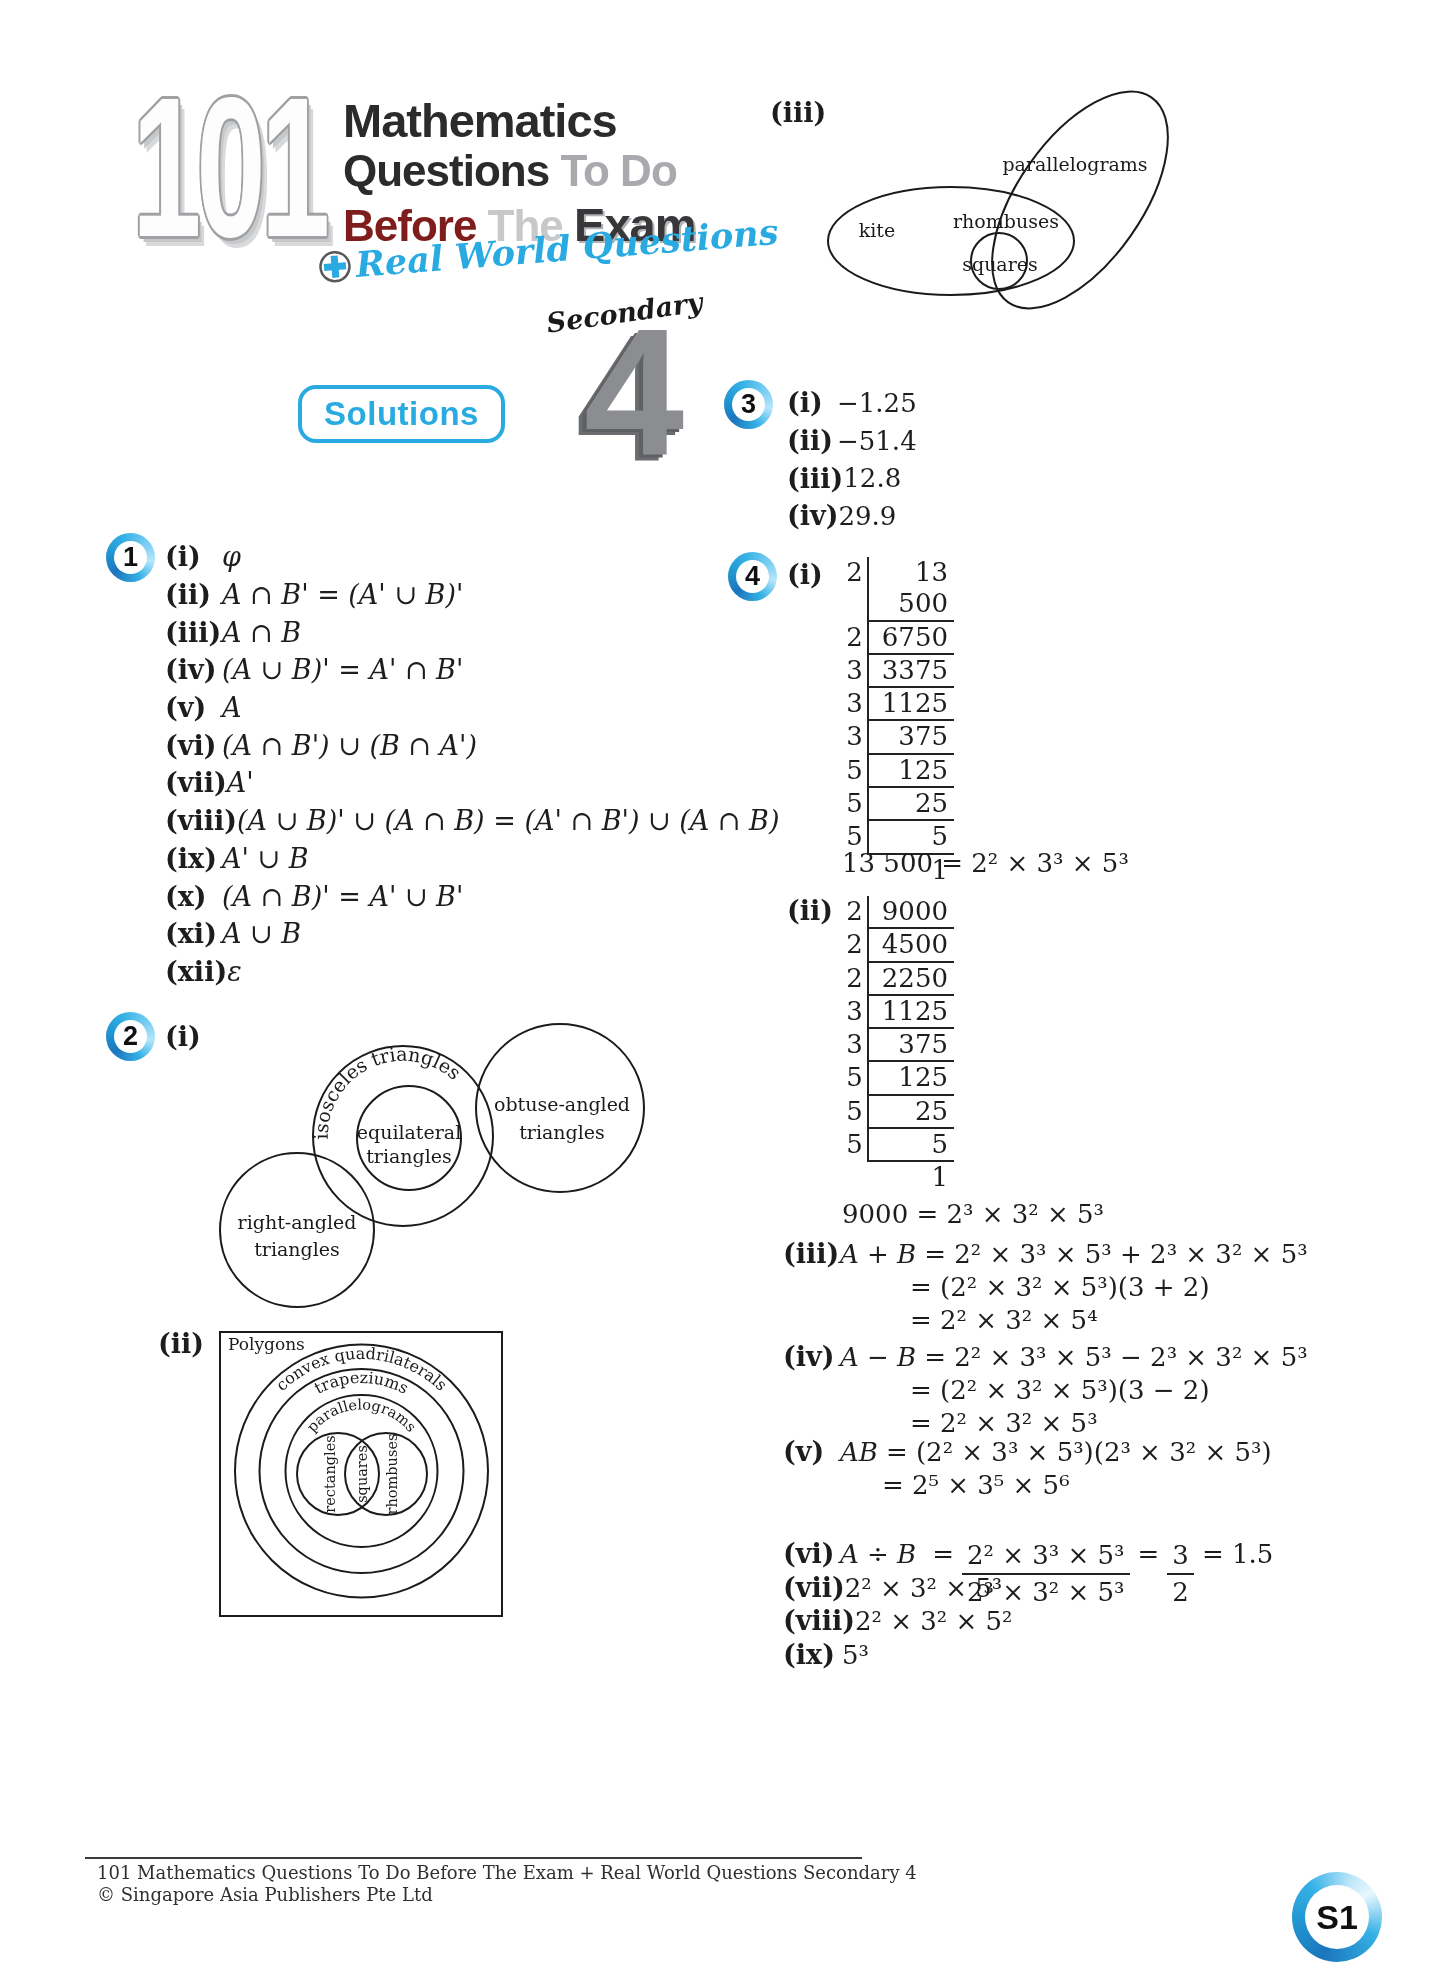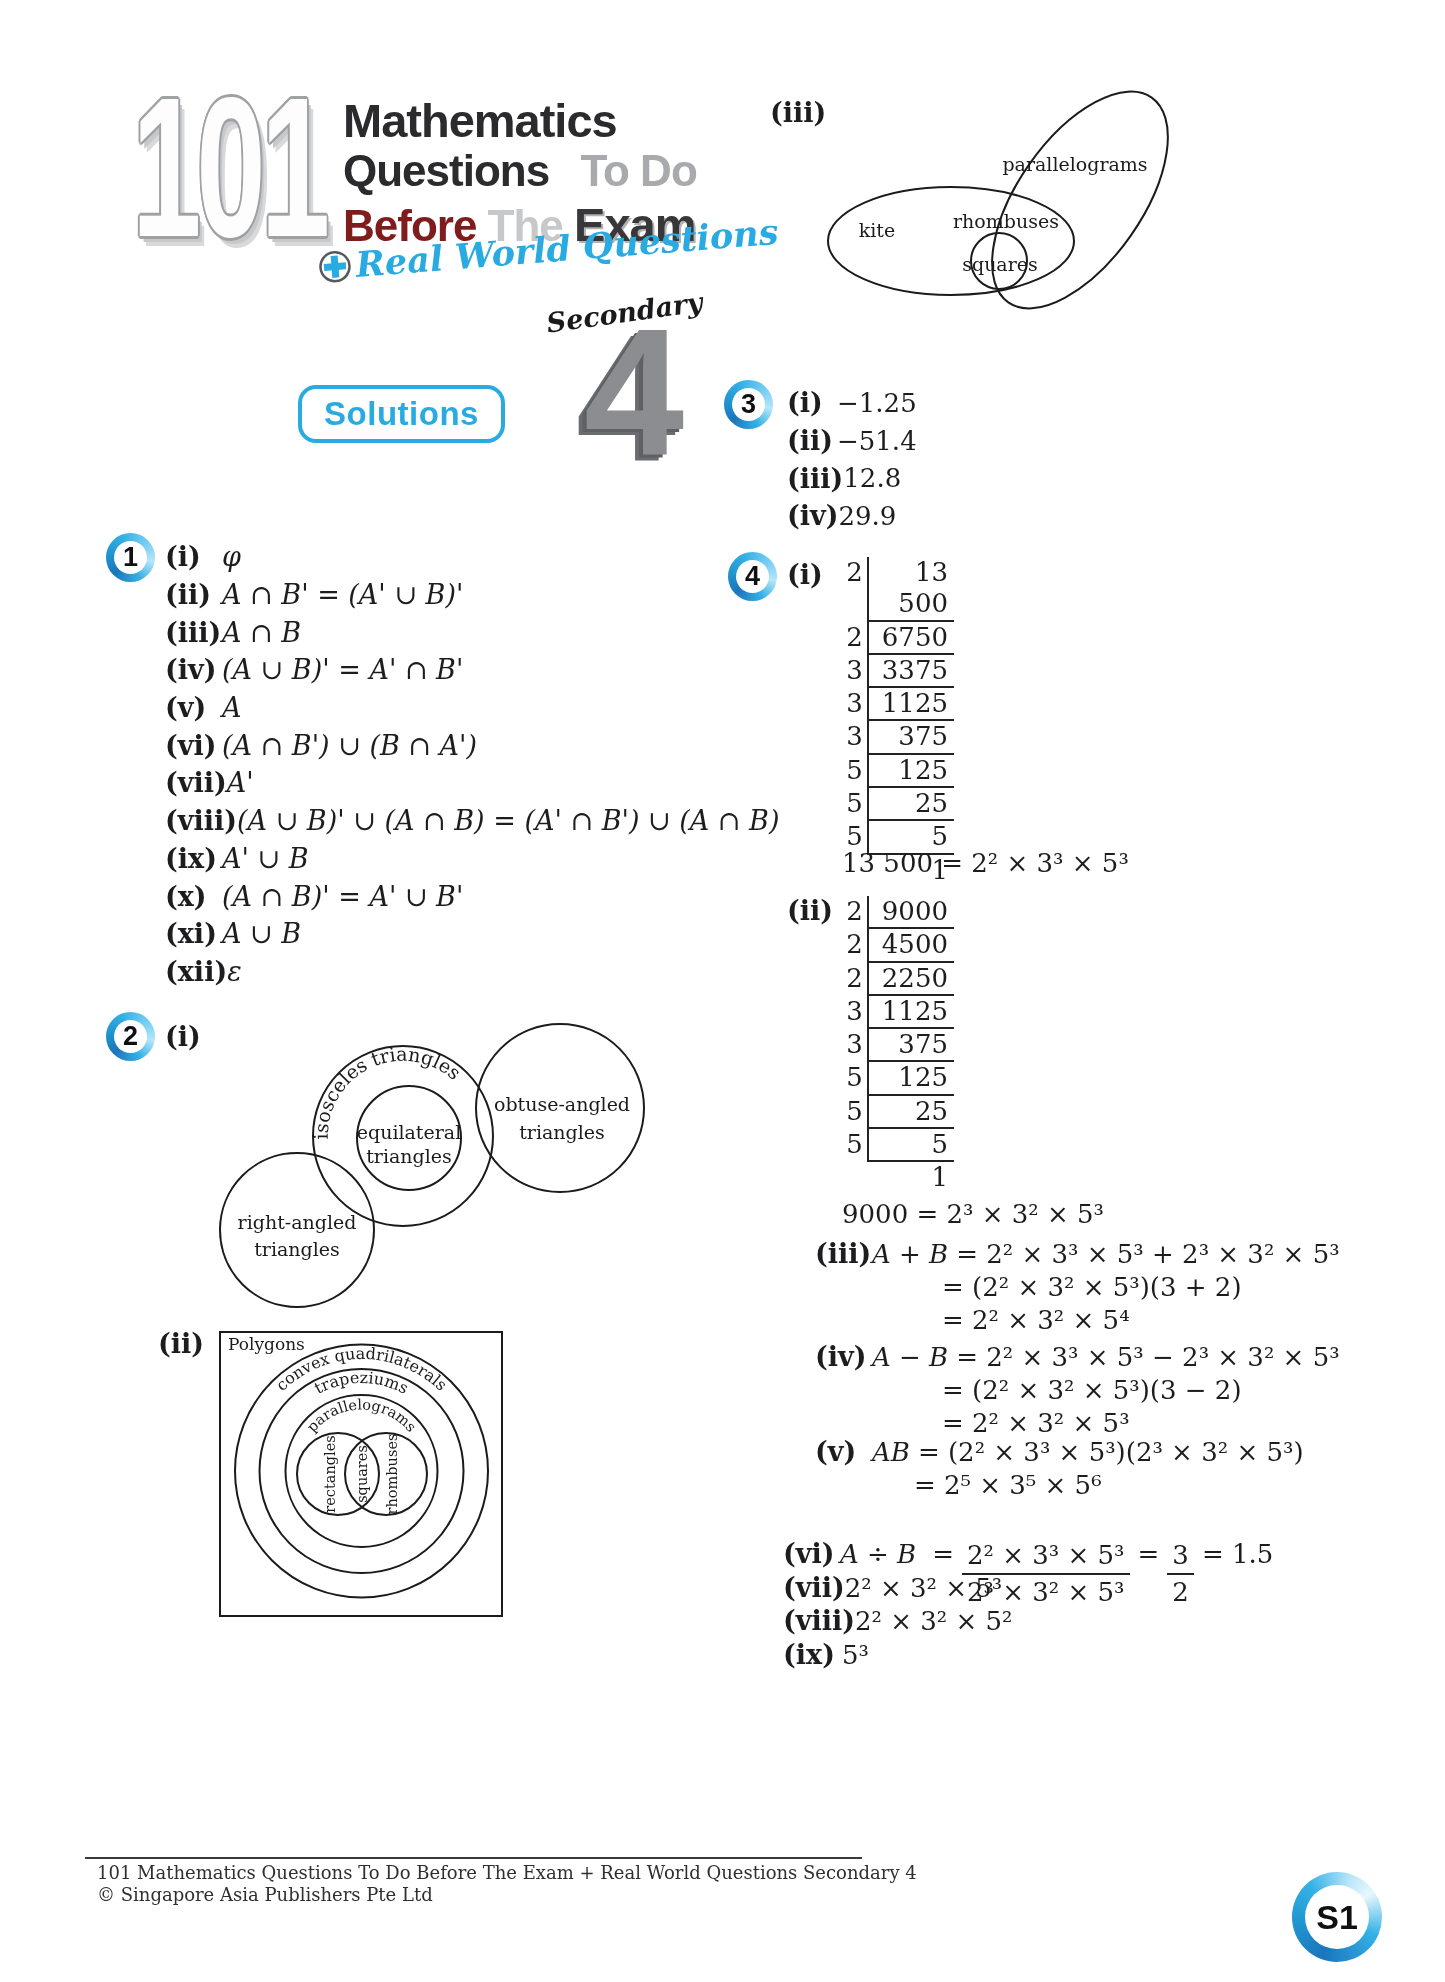--- a/index.html
+++ b/index.html
@@ -10,21 +10,21 @@
   
   .n101{left:132px;top:92px;font-family:"Liberation Sans",sans-serif;font-weight:700;
         font-size:198px;line-height:152px;letter-spacing:-8px;color:#fdfdfd;
         transform:scaleX(.63);transform-origin:left top;white-space:nowrap;
         text-shadow:-2px -2px 0 #9fa1a4,2px -2px 0 #9fa1a4,-2px 2px 0 #9fa1a4,2px 2px 0 #9fa1a4,
         -3px 0 0 #9fa1a4,3px 0 0 #9fa1a4,0 -3px 0 #9fa1a4,0 3px 0 #9fa1a4,
         6px 6px 0 #c7c8ca,10px 10px 0 #d8d9db;}
   .mt{font-family:"Liberation Sans",sans-serif;font-weight:700;white-space:nowrap;}
   .mt1{left:343px;top:97px;font-size:47px;line-height:1;letter-spacing:-1px;color:#2b2b2d;}
   .mt2{left:343px;top:149px;font-size:44px;line-height:1;letter-spacing:-1px;color:#2b2b2d;}
-  .mt2 .gray{color:#a8aaad;margin-left:20px;}
+  .mt2 .gray{color:#a8aaad;}
   .mt3{left:343px;top:201px;font-size:44px;line-height:1;letter-spacing:-1px;}
   .mt3 .before{color:#7f1d1d;}
   .mt3 .the{color:#c6c8ca;}
   .mt3 .exam{color:#38383a;font-size:47px;text-shadow:2px 2px 0 #b0b2b5;}
   .tagline{left:318px;top:247px;display:flex;align-items:center;gap:4px;transform:rotate(-4.5deg);transform-origin:left center;}
   .tagline .script{font-family:"DejaVu Serif",serif;font-style:italic;font-weight:700;
         font-size:35px;color:#29abe2;white-space:nowrap;}
   .secondary{left:546px;top:297px;font-family:"DejaVu Serif",serif;font-style:italic;font-weight:700;
         font-size:27px;color:#1a1a1c;transform:rotate(-8deg);white-space:nowrap;}
   .big4{left:584px;top:302px;font-family:"Liberation Sans",sans-serif;font-weight:700;
@@ -55,21 +55,21 @@
 
   
   .ladder{font-size:26px;line-height:31.3px;}
   .ladder .lrow{display:flex;}
   .ladder .d{width:25px;text-align:center;}
   .ladder .v{width:87px;text-align:right;padding-right:6px;box-sizing:border-box;
         border-left:2px solid #222224;border-bottom:2px solid #222224;}
   .ladder .lres{width:112px;text-align:right;padding-right:6px;box-sizing:border-box;}
 
   .eqline{font-size:26px;white-space:nowrap;}
-  .eqblock{font-size:26px;line-height:32.8px;white-space:nowrap;margin-left:32px;}
+  .eqblock{font-size:26px;line-height:32.8px;white-space:nowrap;}
   .eqblock .lbl{display:inline-block;min-width:57px;font-weight:700;font-size:27px;}
   .eqblock .lhs{font-style:italic;}
   .eqblock .rhs{margin-left:8px;}
   .p34 .cont{padding-left:127px;}
   .p5 .cont{padding-left:99px;}
   .eqrow{display:flex;align-items:center;font-size:26px;white-space:nowrap;}
   .eqrow .lbl{font-weight:700;font-size:27px;min-width:59px;}
 
   .eqvi{display:flex;align-items:center;font-size:26px;white-space:nowrap;}
   .eqvi .lbl{font-weight:700;font-size:27px;min-width:57px;}

